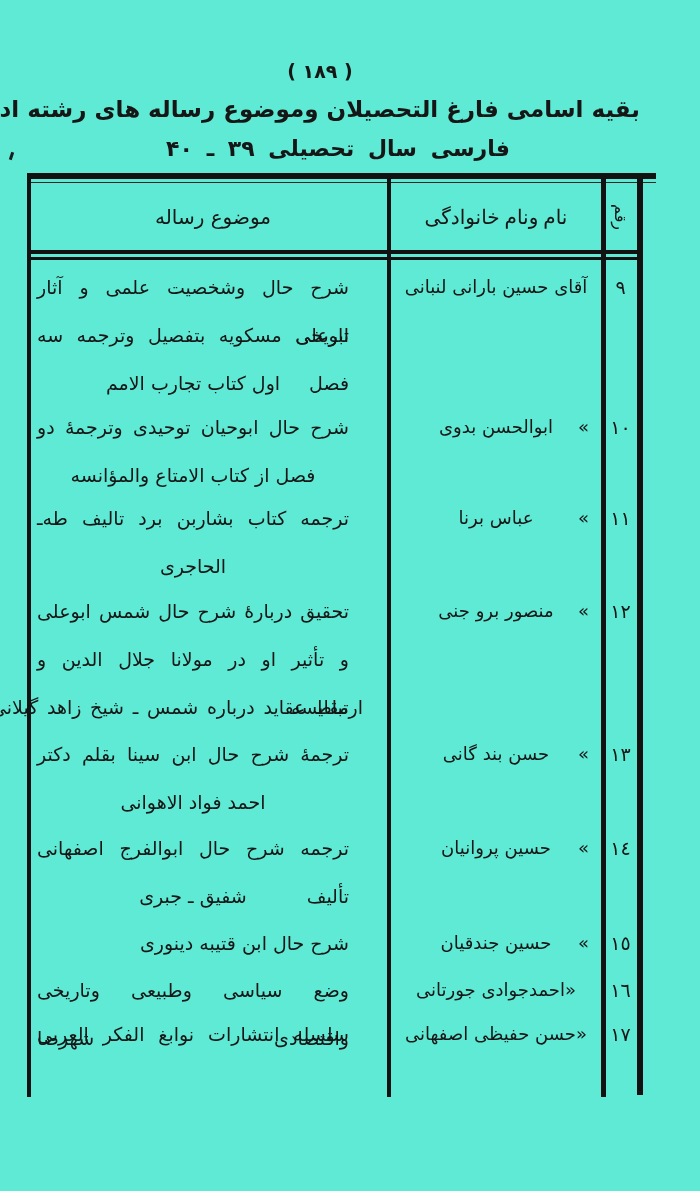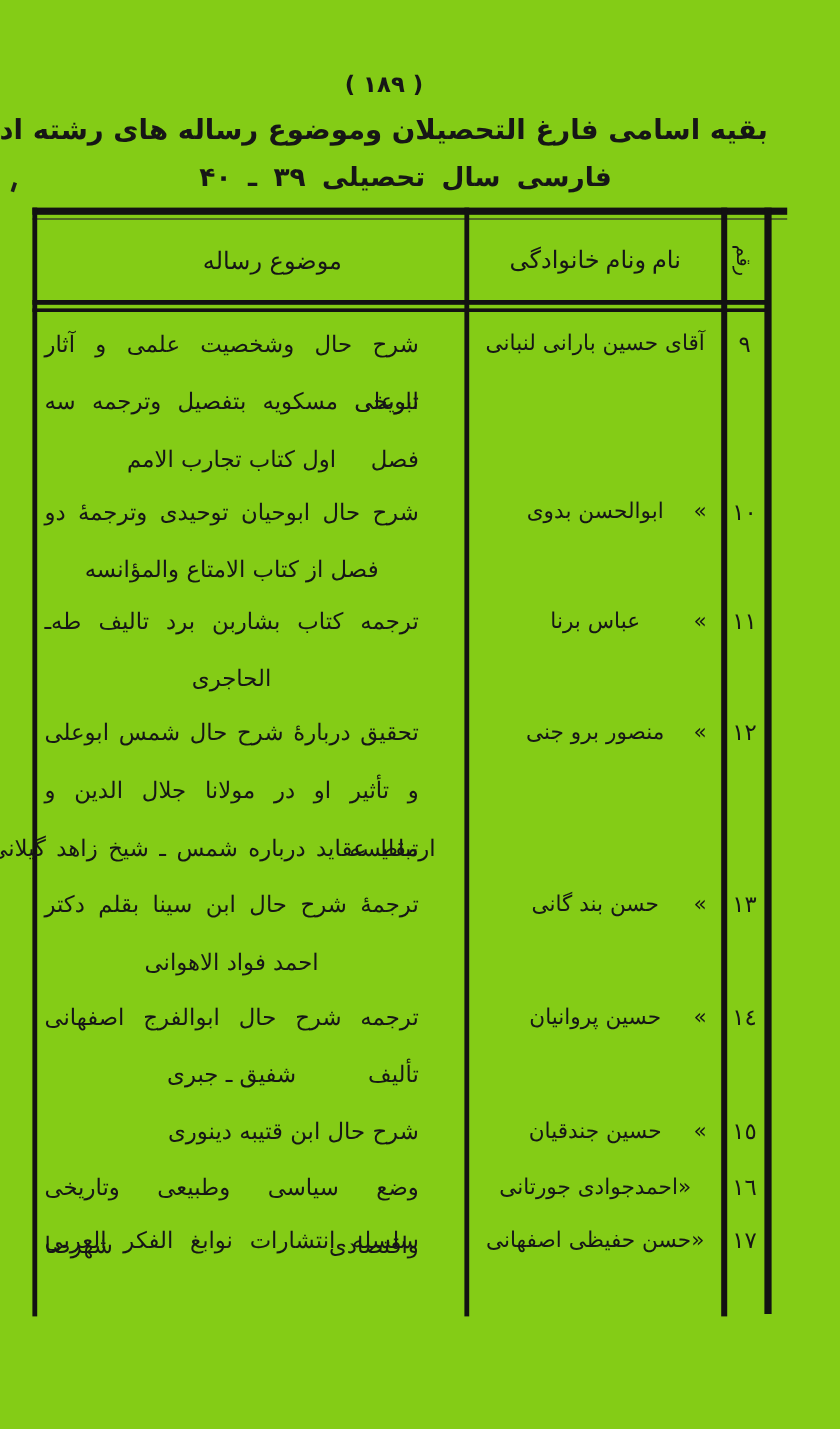--- a/index.html
+++ b/index.html
@@ -1,18 +1,18 @@
 <!DOCTYPE html>
 <html lang="fa" dir="rtl"><head>
 <meta charset="utf-8">
 <style>
   html,body{margin:0;padding:0;background:#ffffff;}
   body{width:700px;height:1191px;position:relative;overflow:hidden;
        font-family:"DejaVu Sans",sans-serif;color:#161616;}
-  .page{position:absolute;inset:0;background:#84cc16;}
+  .page{position:absolute;inset:0;background:#5eead4;}
 
   
   .pagenum{position:absolute;top:60px;left:0;right:60px;text-align:center;
            font-size:19px;font-weight:bold;letter-spacing:2px;}
   .title1{position:absolute;top:96px;left:36px;right:60px;text-align:center;
           font-size:23px;font-weight:bold;white-space:nowrap;}
   .title2{position:absolute;top:136px;left:36px;right:60px;text-align:center;
           font-size:22px;font-weight:bold;word-spacing:6px;}
 
   
@@ -23,21 +23,21 @@
   .b-hdrsep2  {left:27px;width:613px;top:257px;height:3px;}
   .b-left     {left:27px;width:4px;top:173px;height:924px;}
   .b-div1     {left:387px;width:4px;top:173px;height:924px;}
   .b-div2     {left:601px;width:5px;top:173px;height:924px;}
   .b-right    {left:637px;width:6px;top:173px;height:922px;}
   .artifact   {position:absolute;background:#1c1c1c;}
 
   
   .hdr{position:absolute;top:186px;height:62px;line-height:62px;
        text-align:center;font-size:20px;}
-  .hdr-subject{left:31px;width:364px;margin-left:14px;}
+  .hdr-subject{left:31px;width:364px;}
   .hdr-name{left:391px;width:210px;font-family:Liberation Serif, serif;}
   .hdr-no{left:604px;width:32px;top:184px;height:66px;line-height:normal;
           display:flex;align-items:center;justify-content:center;}
   .vhdr{writing-mode:vertical-rl;font-size:16px;letter-spacing:2px;}
 
   
   .row{position:absolute;left:0;right:0;}
   .cell-subject{position:absolute;left:31px;width:324px;}
   .subj-line{height:48px;line-height:48px;font-size:19px;padding:0 6px;
              white-space:nowrap;overflow:visible;}

